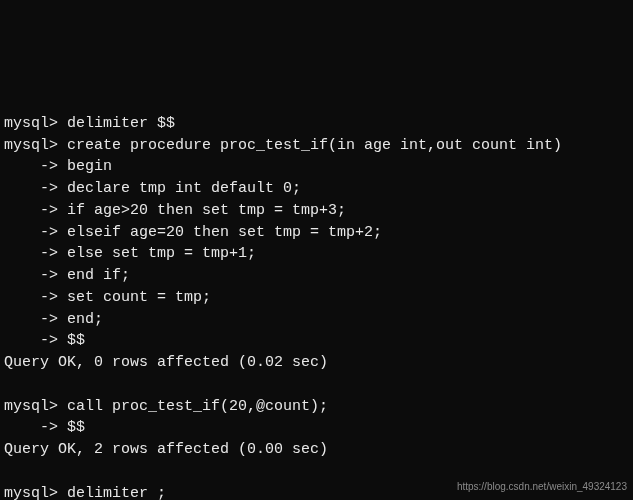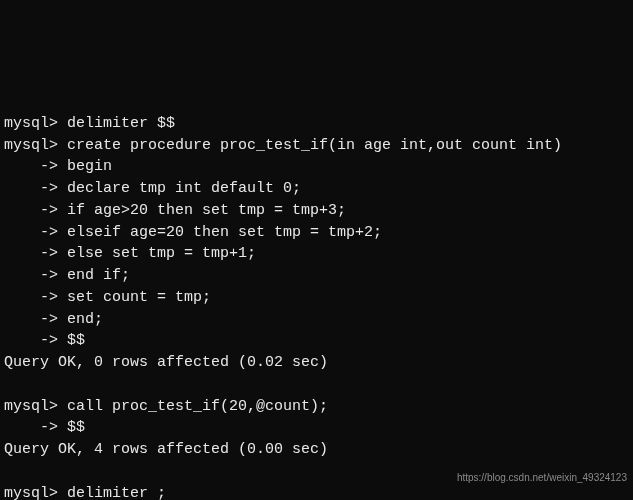--- a/index.html
+++ b/index.html
@@ -18,21 +18,21 @@
       height: 500px;
       overflow: hidden;
       white-space: pre;
       position: relative;
     }
     .terminal {
       white-space: pre;
     }
     .watermark {
       position: absolute;
-      bottom: 15px;
+      bottom: 6px;
       right: 6px;
       color: #8a8a8a;
       font-size: 10px;
       font-family: Arial, sans-serif;
       white-space: nowrap;
     }
   </style>
 </head>
 <body>
 
@@ -47,21 +47,21 @@
 <span>    -&gt; elseif age=20 then set tmp = tmp+2;</span>
 <span>    -&gt; else set tmp = tmp+1;</span>
 <span>    -&gt; end if;</span>
 <span>    -&gt; set count = tmp;</span>
 <span>    -&gt; end;</span>
 <span>    -&gt; $$</span>
 <span>Query OK, 0 rows affected (0.02 sec)</span>
 <span></span>
 <span>mysql&gt; call proc_test_if(20,@count);</span>
 <span>    -&gt; $$</span>
-<span>Query OK, 4 rows affected (0.00 sec)</span>
+<span>Query OK, 2 rows affected (0.00 sec)</span>
 <span></span>
 <span>mysql&gt; delimiter ;</span>
 
 
 
 
 
 
 
 </div>

